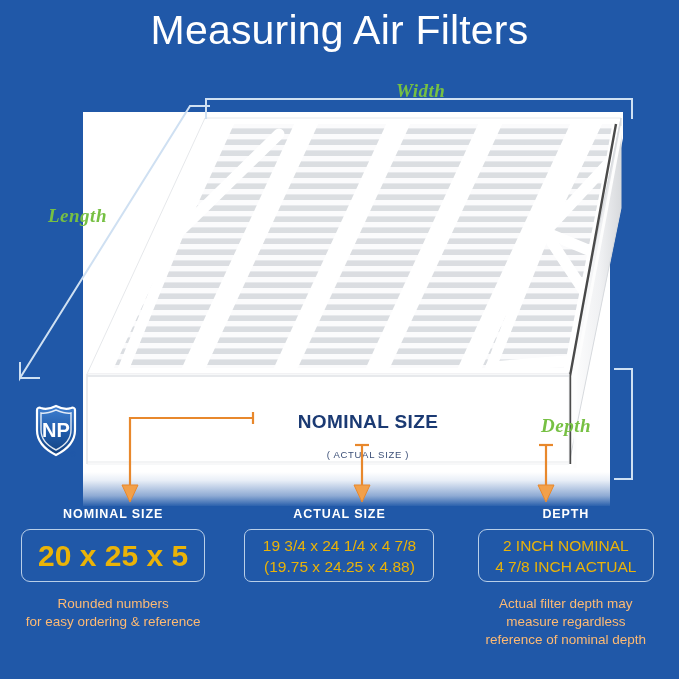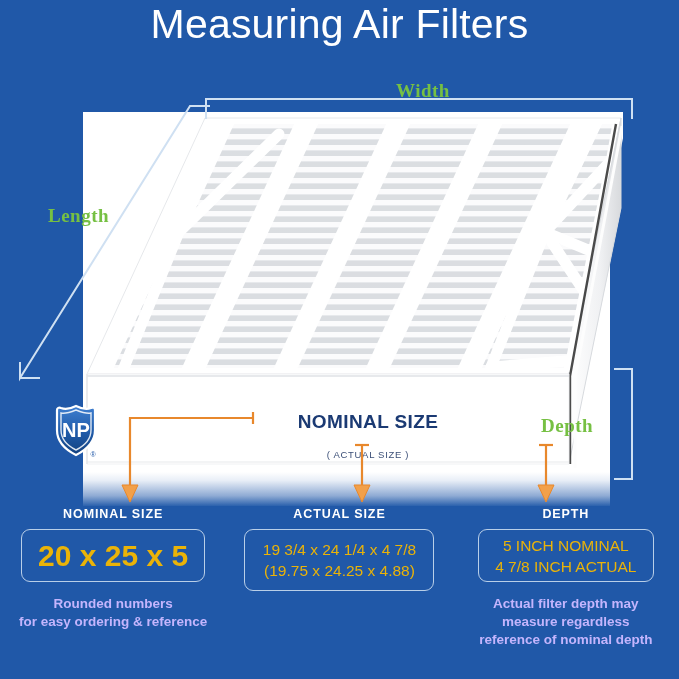--- a/index.html
+++ b/index.html
@@ -6,31 +6,31 @@
   body{
     width:679px;height:679px;overflow:hidden;
     background:#2058a8;
     font-family:"Liberation Sans", sans-serif;
     -webkit-font-smoothing:antialiased;
   }
   #stage{position:relative;width:679px;height:679px;}
 
   
   .title{
-    position:absolute;left:0;top:0;width:679px;
+    position:absolute;left:0;top:6px;width:679px;
     text-align:center;color:#ffffff;
     font-size:41px;font-weight:400;letter-spacing:.2px;
     line-height:48px;
   }
 
   
   .dim-label{
     position:absolute;color:#76c043;
     font-family:"Liberation Serif", serif;
-    font-weight:700;font-size:19px;
+    font-style:italic;font-weight:700;font-size:19px;
     letter-spacing:.5px;white-space:nowrap;
   }
   .dim-width{left:396px;top:80px;}
   .dim-length{left:48px;top:205px;}
   .dim-depth{left:541px;top:415px;}
   .white-card{
     position:absolute;left:83px;top:112px;width:527px;height:366px;
     background:#ffffff;
   }
   .white-fade{
@@ -40,21 +40,21 @@
 
   
   .filter-wrap{position:absolute;left:83px;top:112px;width:540px;height:380px;}
   .filter-svg{position:absolute;left:0;top:0;}
 
   
   .bracket{position:absolute;}
   .bracket svg{display:block;}
 
   
-  .np-logo{position:absolute;left:52px;top:404px;width:48px;height:56px;}
+  .np-logo{position:absolute;left:32px;top:404px;width:48px;height:56px;}
 
   
   .nominal-callout{
     position:absolute;left:253px;top:411px;width:230px;text-align:center;
     color:#1b3a73;
   }
   .nominal-callout .big{
     font-size:19px;font-weight:700;letter-spacing:.4px;line-height:22px;
     color:#1b3a73;
   }
@@ -78,27 +78,27 @@
     color:#ffffff;font-size:12.5px;font-weight:700;letter-spacing:.9px;
     line-height:15px;margin-bottom:7px;text-align:center;
   }
   .card-box{
     border:1.6px solid #b9cfe8;border-radius:9px;
     display:flex;flex-direction:column;align-items:center;justify-content:center;
     color:#eab308;text-align:center;box-sizing:border-box;
   }
   .box-nominal{width:184px;height:53px;}
   .box-nominal .v{font-size:30px;font-weight:700;letter-spacing:0px;line-height:32px;}
-  .box-actual{width:190px;height:62px;}
+  .box-actual{width:190px;height:53px;border-radius:7px;}
   .box-actual .v{font-size:15.5px;font-weight:400;line-height:21px;}
   .box-depth{width:176px;height:53px;}
   .box-depth .v{font-size:15.5px;font-weight:400;line-height:21px;}
   .card-note{
-    margin-top:13px;color:#c4b5fd;font-size:13.5px;line-height:18px;
-    text-align:center;font-weight:700;width:205px;
+    margin-top:13px;color:#fdba74;font-size:13.5px;line-height:18px;
+    text-align:center;font-weight:400;width:205px;
   }
 </style>
 </head>
 <body>
 
 <div id="stage">
 
   <div class="title">Measuring Air Filters</div>
 
   <div class="white-card"></div>
@@ -264,21 +264,21 @@
       <div class="card-head">ACTUAL SIZE</div>
       <div class="card-box box-actual">
         <div class="v">19 3/4 x 24 1/4 x 4 7/8</div>
         <div class="v">(19.75 x 24.25 x 4.88)</div>
       </div>
     </div>
 
     <div class="card">
       <div class="card-head">DEPTH</div>
       <div class="card-box box-depth">
-        <div class="v">5 INCH NOMINAL</div>
+        <div class="v">2 INCH NOMINAL</div>
         <div class="v">4 7/8 INCH ACTUAL</div>
       </div>
       <div class="card-note">
         <div>Actual filter depth may</div>
         <div>measure regardless</div>
         <div>reference of nominal depth</div>
       </div>
     </div>
 
   </div>

